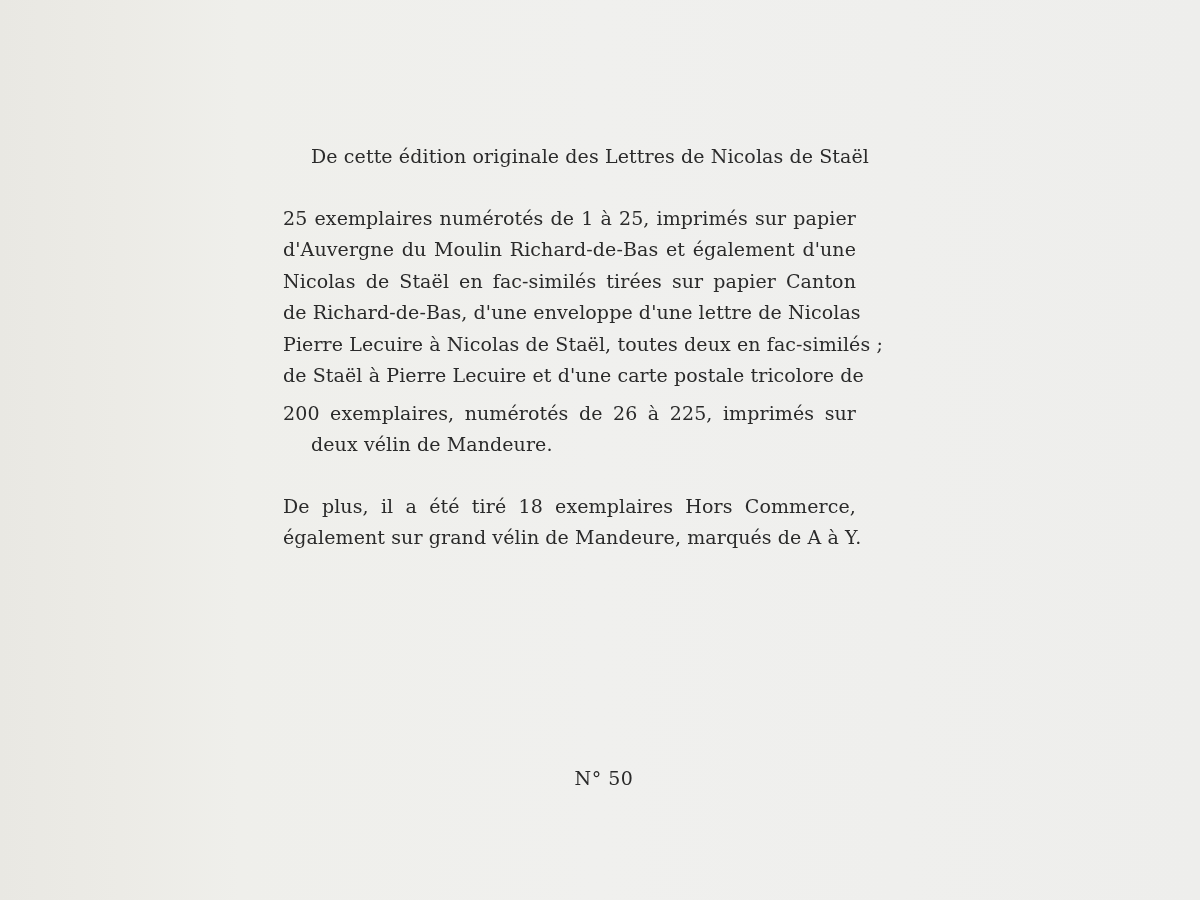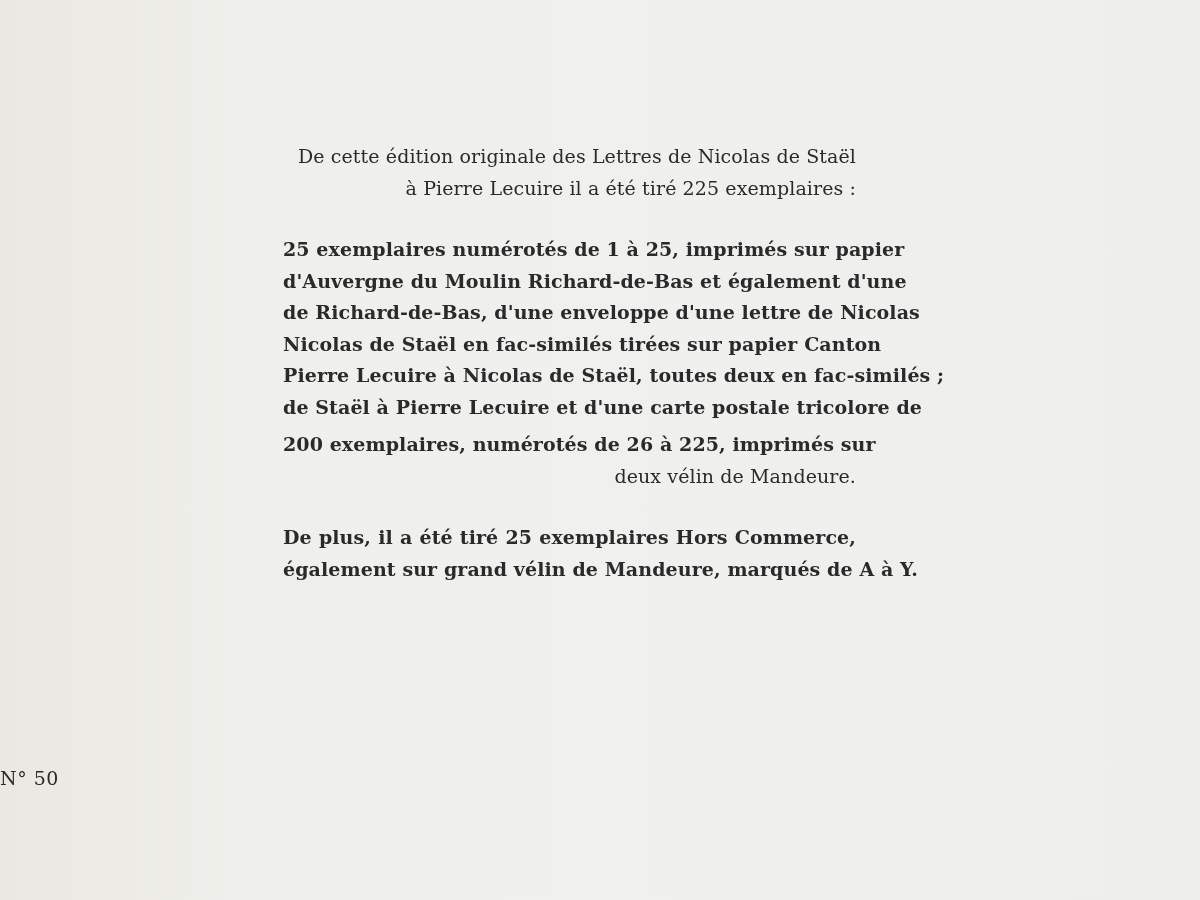--- a/index.html
+++ b/index.html
@@ -26,69 +26,69 @@
       top: 141px;
       width: 573px;
       font-size: 19px;
       line-height: 31.5px;
       letter-spacing: 0.1px;
     }
     .line {
       display: block;
       white-space: nowrap;
     }
-    .center { text-align: right; }
+    .center { text-align: left; margin-left: 28px; }
     .justify {
       text-align: justify;
       text-align-last: justify;
-      font-weight: bold;
     }
     .para-gap { height: 30px; }
     .small-gap { height: 6px; }
     .numero {
       position: absolute;
       left: 0;
       width: 1140px;
       top: 767px;
+      text-align: center;
       font-size: 19px;
       letter-spacing: 0.5px;
+      padding-left: 34px;
     }
   </style>
 </head>
 <body>
 
 <div class="page">
   <div class="colophon">
 
     <div>
       <span class="line center">De cette édition originale des Lettres de Nicolas de Staël</span>
-      <span class="line center">à Pierre Lecuire il a été tiré 225 exemplaires :</span>
     </div>
 
     <div class="para-gap"></div>
 
     <div>
       <span class="line justify">25 exemplaires numérotés de 1 à 25, imprimés sur papier</span>
       <span class="line justify">d'Auvergne du Moulin Richard-de-Bas et également d'une</span>
+      <span class="line justify">Nicolas de Staël en fac-similés tirées sur papier Canton</span>
       <span class="line justify">de Richard-de-Bas, d'une enveloppe d'une lettre de Nicolas</span>
-      <span class="line justify">Nicolas de Staël en fac-similés tirées sur papier Canton</span>
       <span class="line justify">Pierre Lecuire à Nicolas de Staël, toutes deux en fac-similés ;</span>
       <span class="line justify">de Staël à Pierre Lecuire et d'une carte postale tricolore de</span>
     </div>
 
     <div class="small-gap"></div>
 
     <div>
       <span class="line justify">200 exemplaires, numérotés de 26 à 225, imprimés sur</span>
       <span class="line center">deux vélin de Mandeure.</span>
     </div>
 
     <div class="para-gap"></div>
 
     <div>
-      <span class="line justify">De plus, il a été tiré 25 exemplaires Hors Commerce,</span>
+      <span class="line justify">De plus, il a été tiré 18 exemplaires Hors Commerce,</span>
       <span class="line justify">également sur grand vélin de Mandeure, marqués de A à Y.</span>
     </div>
 
   </div>
 
   <div class="numero">N° 50</div>
 </div>
 
 </body></html>

